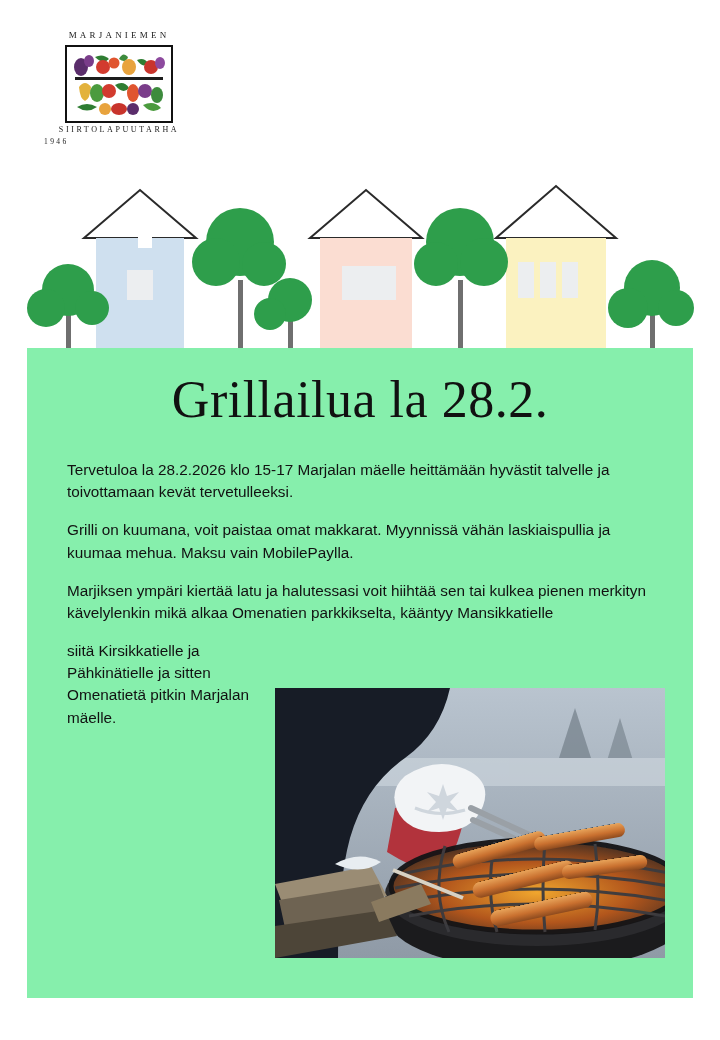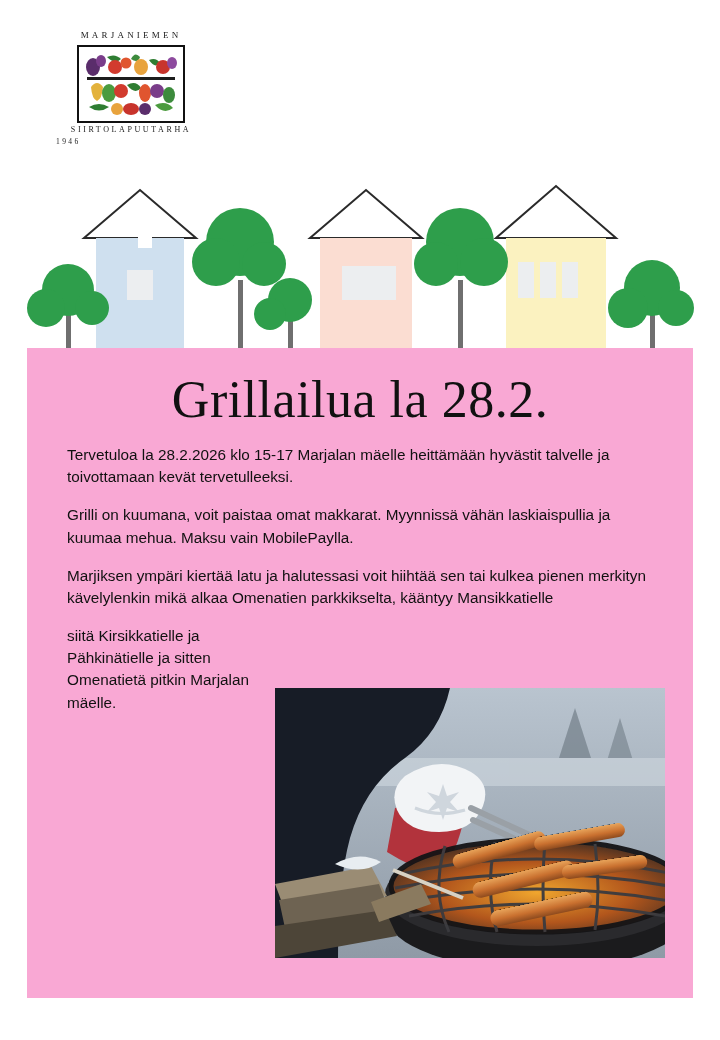--- a/index.html
+++ b/index.html
@@ -17,21 +17,21 @@
 
   .poster {
     position: absolute;
     inset: 0;
     background: #ffffff;
   }
 
   
   .logo {
     position: absolute;
-    left: 56px;
+    left: 44px;
     top: 30px;
     width: 150px;
     height: 130px;
   }
   .logo-top-text {
     font-family: "Liberation Serif", serif;
     font-size: 9px;
     letter-spacing: 3.2px;
     color: #1a1a1a;
     text-align: center;
@@ -75,38 +75,38 @@
     height: 210px;
   }
 
   
   .green-panel {
     position: absolute;
     left: 27px;
     top: 348px;
     width: 666px;
     height: 650px;
-    background: #f9a8d4;
+    background: #86efac;
   }
 
   .title {
     font-family: "Liberation Serif", serif;
     font-size: 52px;
     color: #111111;
     text-align: center;
     margin: 0;
     padding-top: 22px;
     font-weight: normal;
     letter-spacing: 0.5px;
   }
 
   .body-text {
     position: absolute;
     left: 40px;
-    top: 96px;
+    top: 111px;
     width: 600px;
     font-size: 15.3px;
     line-height: 1.45;
     color: #111111;
   }
   .para {
     margin: 0 0 16px 0;
   }
   .para.narrow {
     width: 215px;

